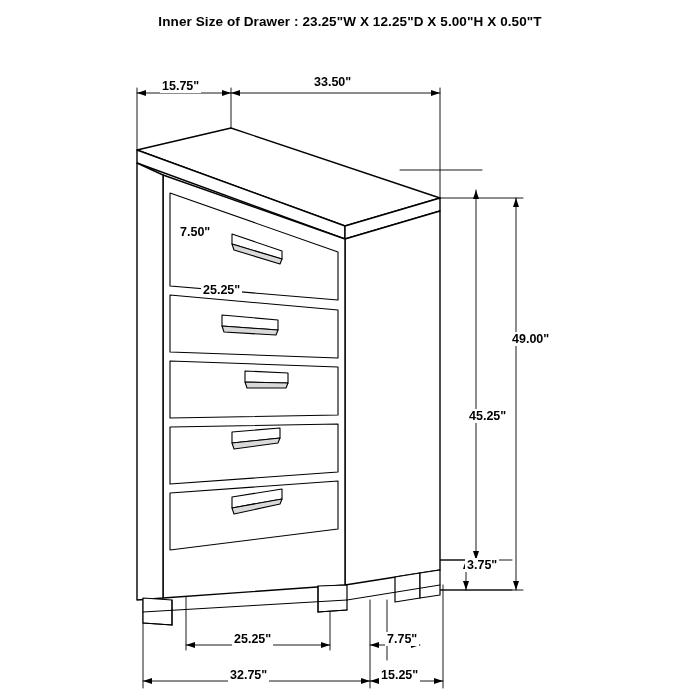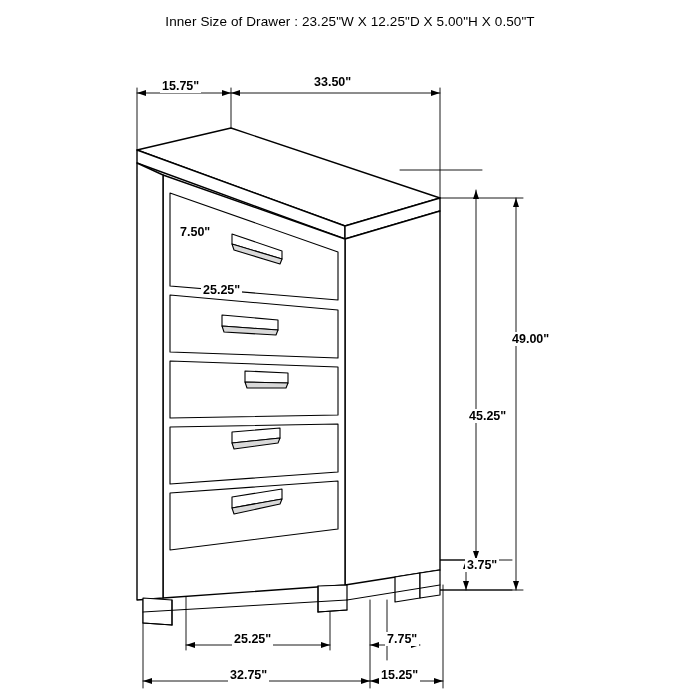--- a/index.html
+++ b/index.html
@@ -20,21 +20,21 @@
     width: 700px;
     height: 700px;
   }
   #title {
     position: absolute;
     top: 14px;
     left: 0;
     width: 700px;
     text-align: center;
     font-size: 13.5px;
-    font-weight: normal;
+    font-weight: bold;
     letter-spacing: 0.1px;
   }
   svg#drawing {
     position: absolute;
     top: 0;
     left: 0;
     width: 700px;
     height: 700px;
   }
   .dimlabel {

